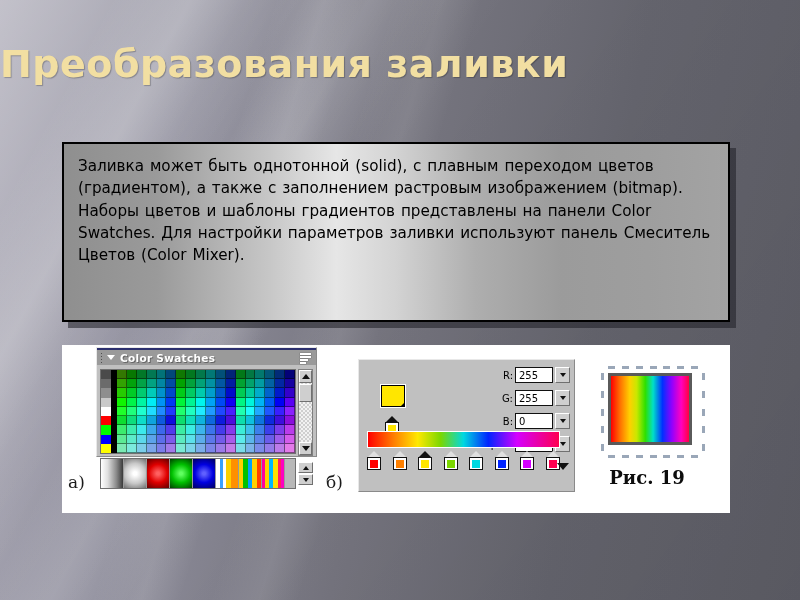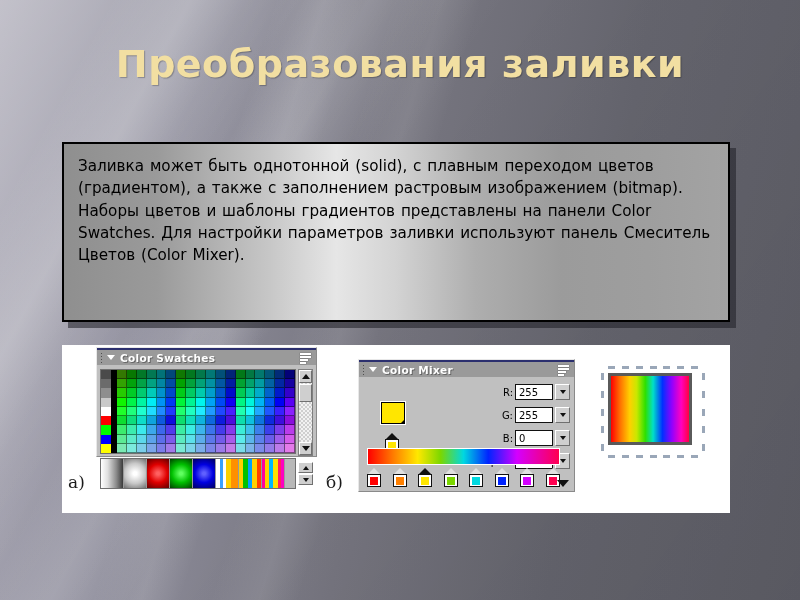--- a/index.html
+++ b/index.html
@@ -53,21 +53,20 @@
         rgba(255,255,255,0.09) 45%,
         rgba(255,255,255,0) 49%);
   }
 
   
   #title {
     position: absolute;
     left: 0;
     right: 0;
     top: 42px;
-    text-align: center;
     font-family: "DejaVu Sans", sans-serif;
     font-size: 38px;
     font-weight: bold;
     color: #f2dfa2;
     letter-spacing: 0.5px;
     text-shadow: 1px 1px 1px rgba(0,0,0,0.25);
     white-space: nowrap;
   }
 
   
@@ -364,20 +363,21 @@
 <div id="textbox-shadow"></div>
 <div id="textbox">
   <p>Заливка  может  быть  однотонной (solid),  с  плавным  переходом  цветов
 (градиентом), а также с заполнением растровым изображением (bitmap). Наборы цветов  и  шаблоны  градиентов  представлены  на  панели  Color Swatches.  Для  настройки  параметров  заливки  используют  панель  Смеситель  Цветов (Color Mixer).</p>
 </div>
 
 <div id="figure-panel">
 
   <span class="fig-label" id="label-a">а)</span>
   <span class="fig-label" id="label-b">б)</span>
+  <div id="fig-caption">Рис. 19</div>
 
   <div class="panel" id="swatches-panel">
     <div class="panel-titlebar">
       <span class="grip"></span>
       <span class="tri-down"></span>
       <span class="panel-title">Color Swatches</span>
       <span class="panel-menu">
           <i></i>
           <i></i>
           <i></i>
@@ -591,31 +591,20 @@
             <span class="spin-up"></span>
           </div>
         <div class="spin-btn">
             <span class="spin-dn"></span>
           </div>
       </div>
     </div>
   </div>
 
   <div class="panel" id="mixer-panel">
-    <div class="panel-titlebar">
-      <span class="grip"></span>
-      <span class="tri-down"></span>
-      <span class="panel-title">Color Mixer</span>
-      <span class="panel-menu">
-          <i></i>
-          <i></i>
-          <i></i>
-          <i></i>
-        </span>
-    </div>
     <div id="mixer-body">
 
       <div id="fill-swatch">
         <span class="tri-sm"></span>
       </div>
 
       <div id="fill-marker">
         <div class="cap"></div>
           <div class="box">
             <i></i>

